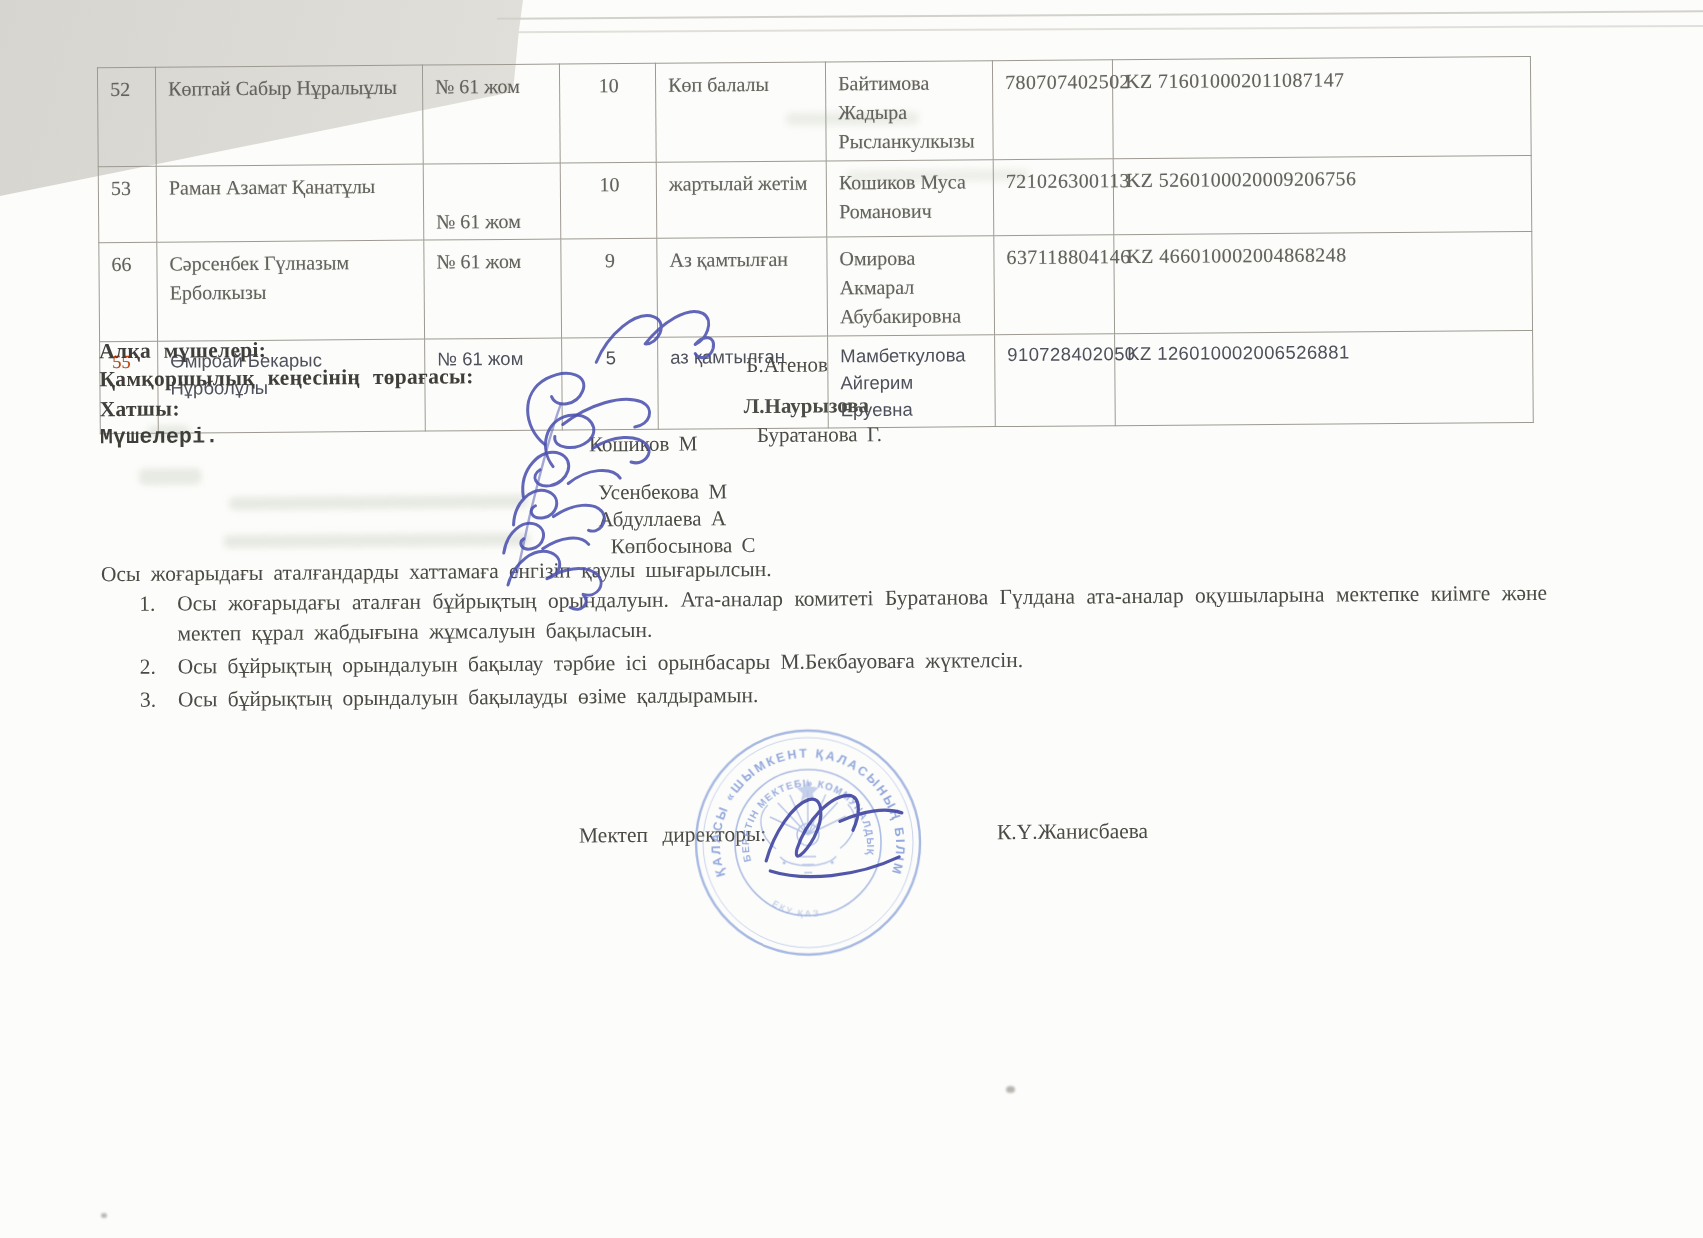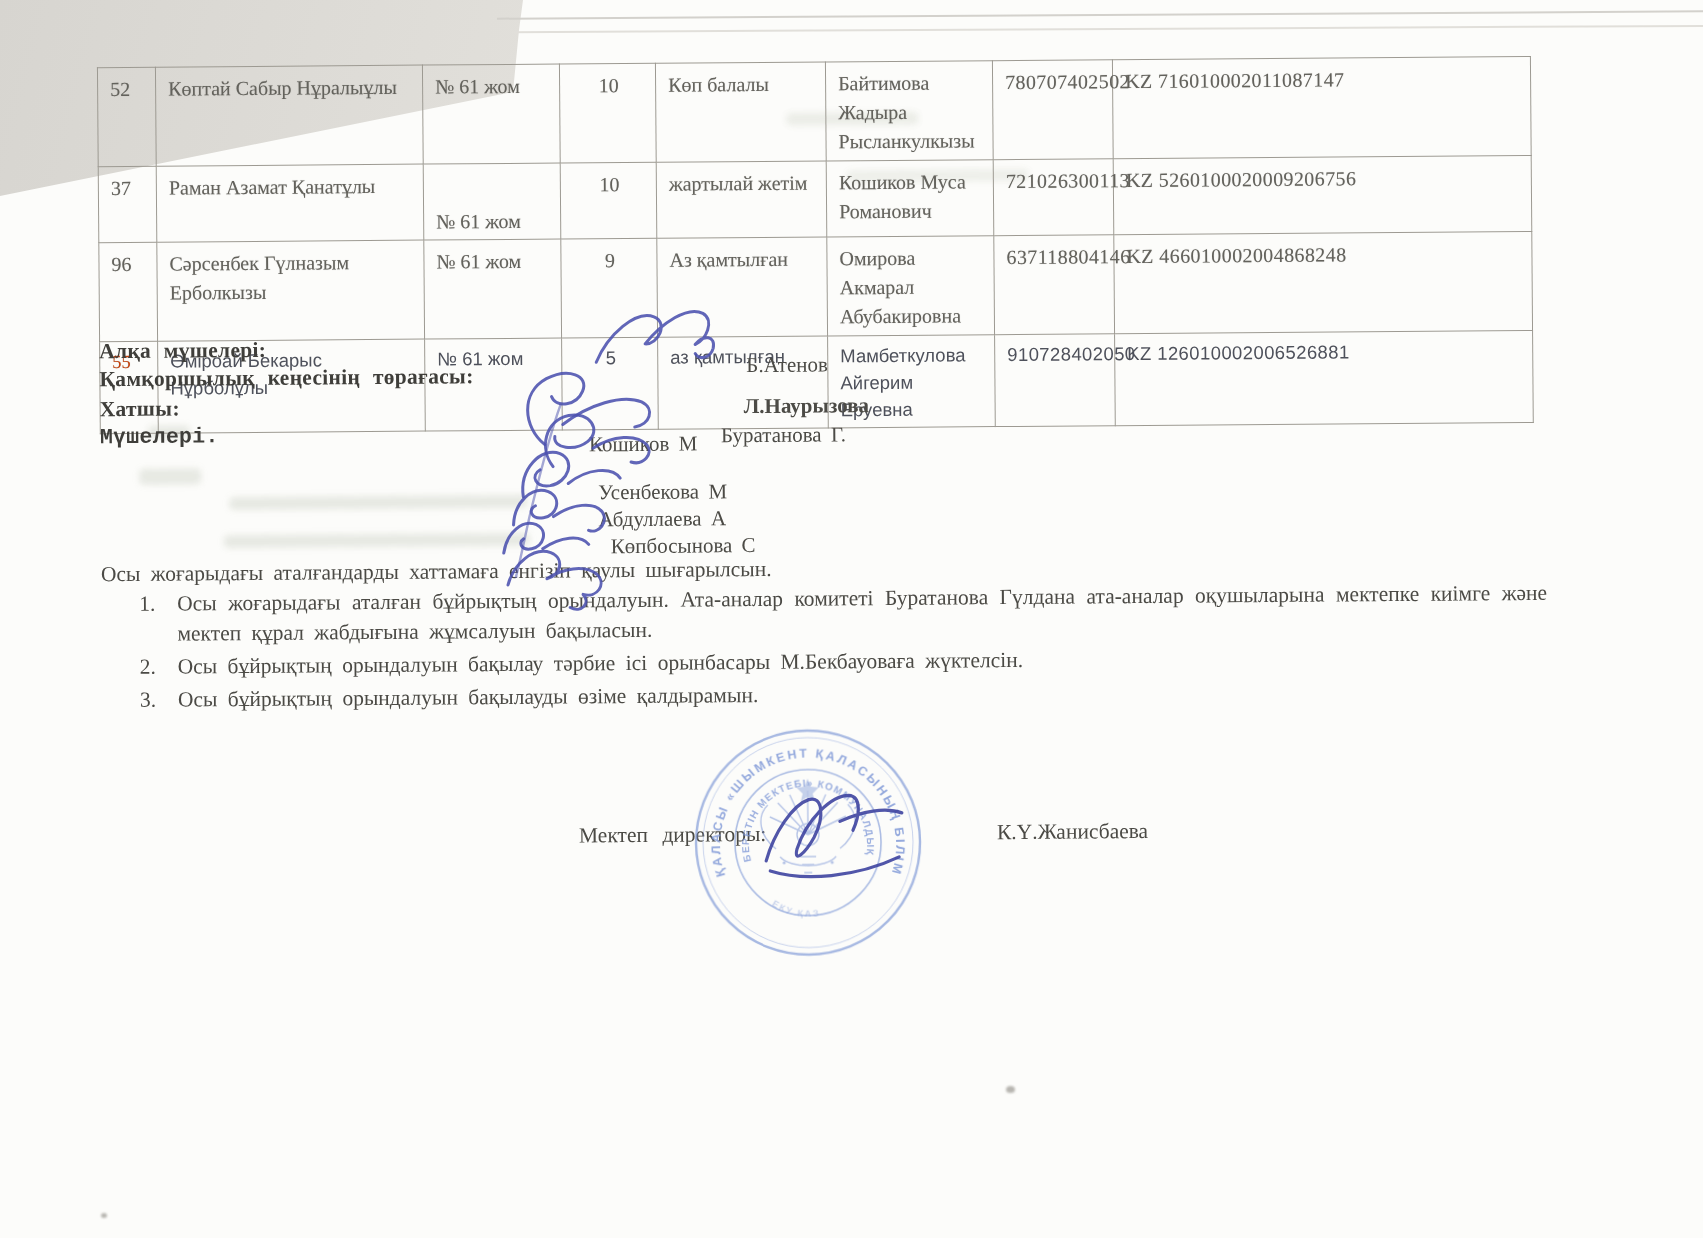--- a/index.html
+++ b/index.html
@@ -81,31 +81,31 @@
           <td class="c-num">52</td>
           <td class="c-name">Көптай Сабыр Нұралыұлы</td>
           <td class="c-school">№ 61 жом</td>
           <td class="c-grade">10</td>
           <td class="c-cat">Көп балалы</td>
           <td class="c-parent">Байтимова Жадыра Рысланкулкызы</td>
           <td class="c-id">780707402502</td>
           <td class="c-iban">KZ 716010002011087147</td>
         </tr>
         <tr style="height:76px">
-          <td class="c-num">37</td>
+          <td class="c-num">53</td>
           <td class="c-name">Раман Азамат Қанатұлы</td>
           <td class="c-school vbottom">№ 61 жом</td>
           <td class="c-grade">10</td>
           <td class="c-cat">жартылай жетім</td>
           <td class="c-parent">Кошиков Муса Романович</td>
           <td class="c-id">721026300113</td>
           <td class="c-iban">KZ 5260100020009206756</td>
         </tr>
         <tr style="height:58px">
-          <td class="c-num">96</td>
+          <td class="c-num">66</td>
           <td class="c-name">Сәрсенбек Гүлназым Ерболкызы</td>
           <td class="c-school">№ 61 жом</td>
           <td class="c-grade">9</td>
           <td class="c-cat">Аз қамтылған</td>
           <td class="c-parent">Омирова Акмарал Абубакировна</td>
           <td class="c-id">637118804146</td>
           <td class="c-iban">KZ 466010002004868248</td>
         </tr>
         <tr style="height:62px" class="clean">
           <td class="c-num">55</td>
@@ -119,21 +119,21 @@
         </tr>
       </tbody>
     </table>
 
     <div class="b" style="left:99px;top:339px;">Алқа мүшелері:</div>
     <div class="b" style="left:99px;top:367px;">Қамқоршылық кеңесінің төрағасы:</div>
     <div class="n" style="left:746px;top:358px;">Б.Атенов</div>
     <div class="b" style="left:99px;top:397px;text-align:right;">Хатшы:</div>
     <div class="n" style="left:743px;top:399px;font-weight:bold;">Л.Наурызова</div>
     <div class="b" style="left:99px;top:425px;font-family:Liberation Mono, monospace;">Мүшелері.</div>
-    <div class="n" style="left:720px;top:428px;">Буратанова Г.</div>
+    <div class="n" style="left:756px;top:428px;">Буратанова Г.</div>
     <div class="n" style="left:588px;top:436px;">Кошиков М</div>
     <div class="n" style="left:597px;top:484px;">Усенбекова М</div>
     <div class="n" style="left:597px;top:511px;">Абдуллаева А</div>
     <div class="n" style="left:609px;top:538px;">Көпбосынова С</div>
 
     <div class="body-line" style="left:99px;top:562px;">Осы жоғарыдағы аталғандарды хаттамаға енгізіп қаулы шығарылсын.</div>
     <div class="res-list">
       <div class="res-item">
         <span class="no">1.</span>
         <span class="txt just">Осы жоғарыдағы аталған бұйрықтың орындалуын. Ата-аналар комитеті Буратанова Гүлдана ата-аналар оқушыларына мектепке киімге және мектеп құрал жабдығына жұмсалуын бақыласын.</span>

